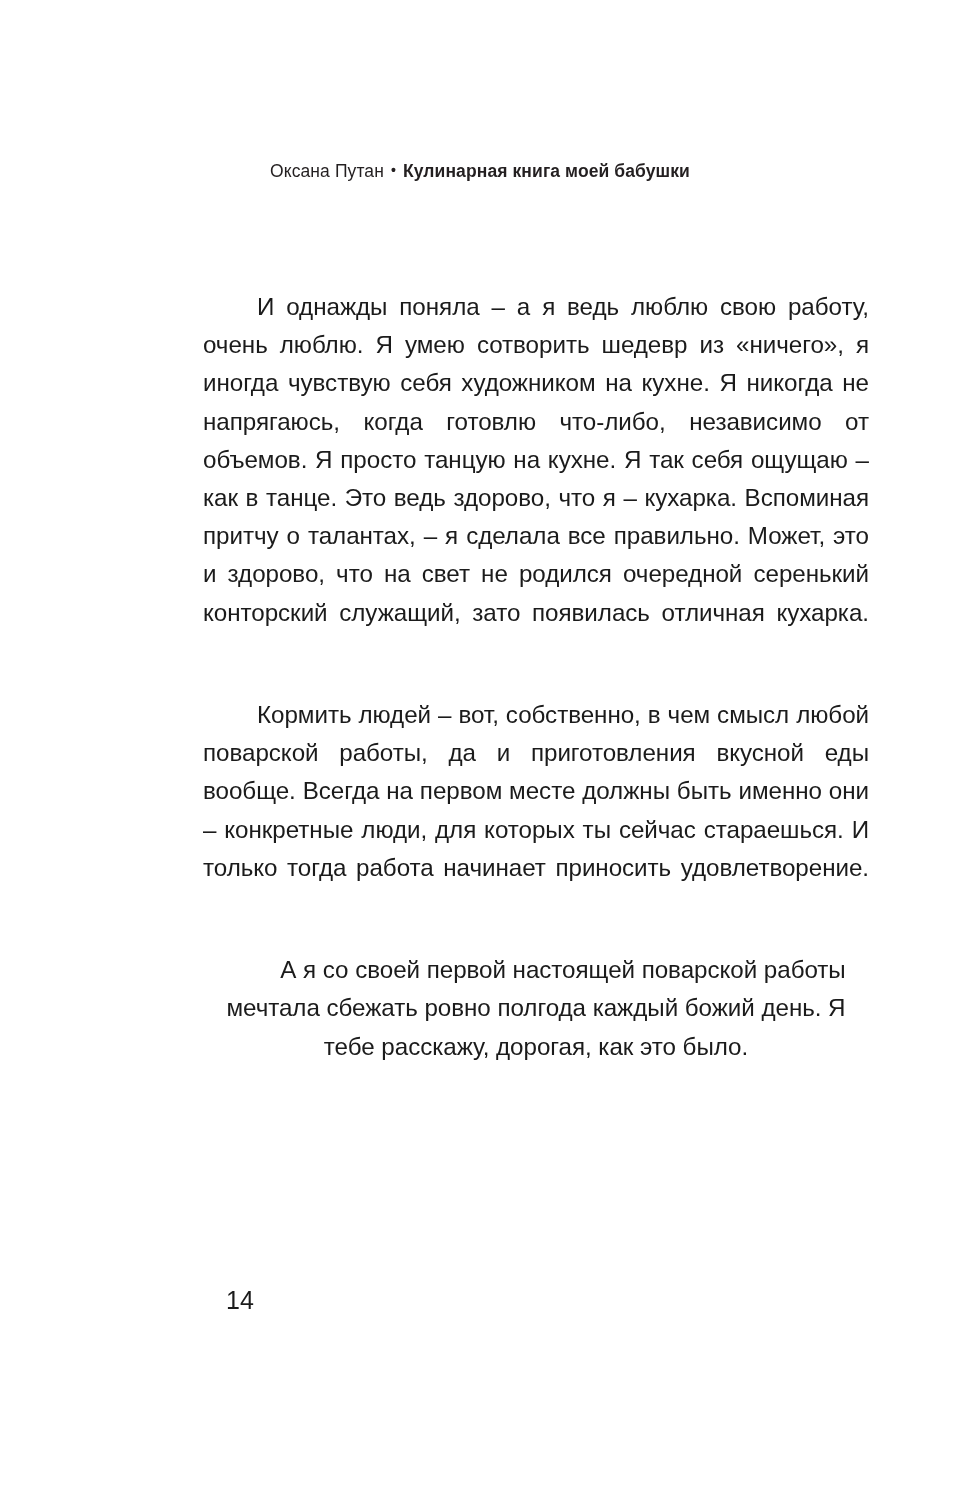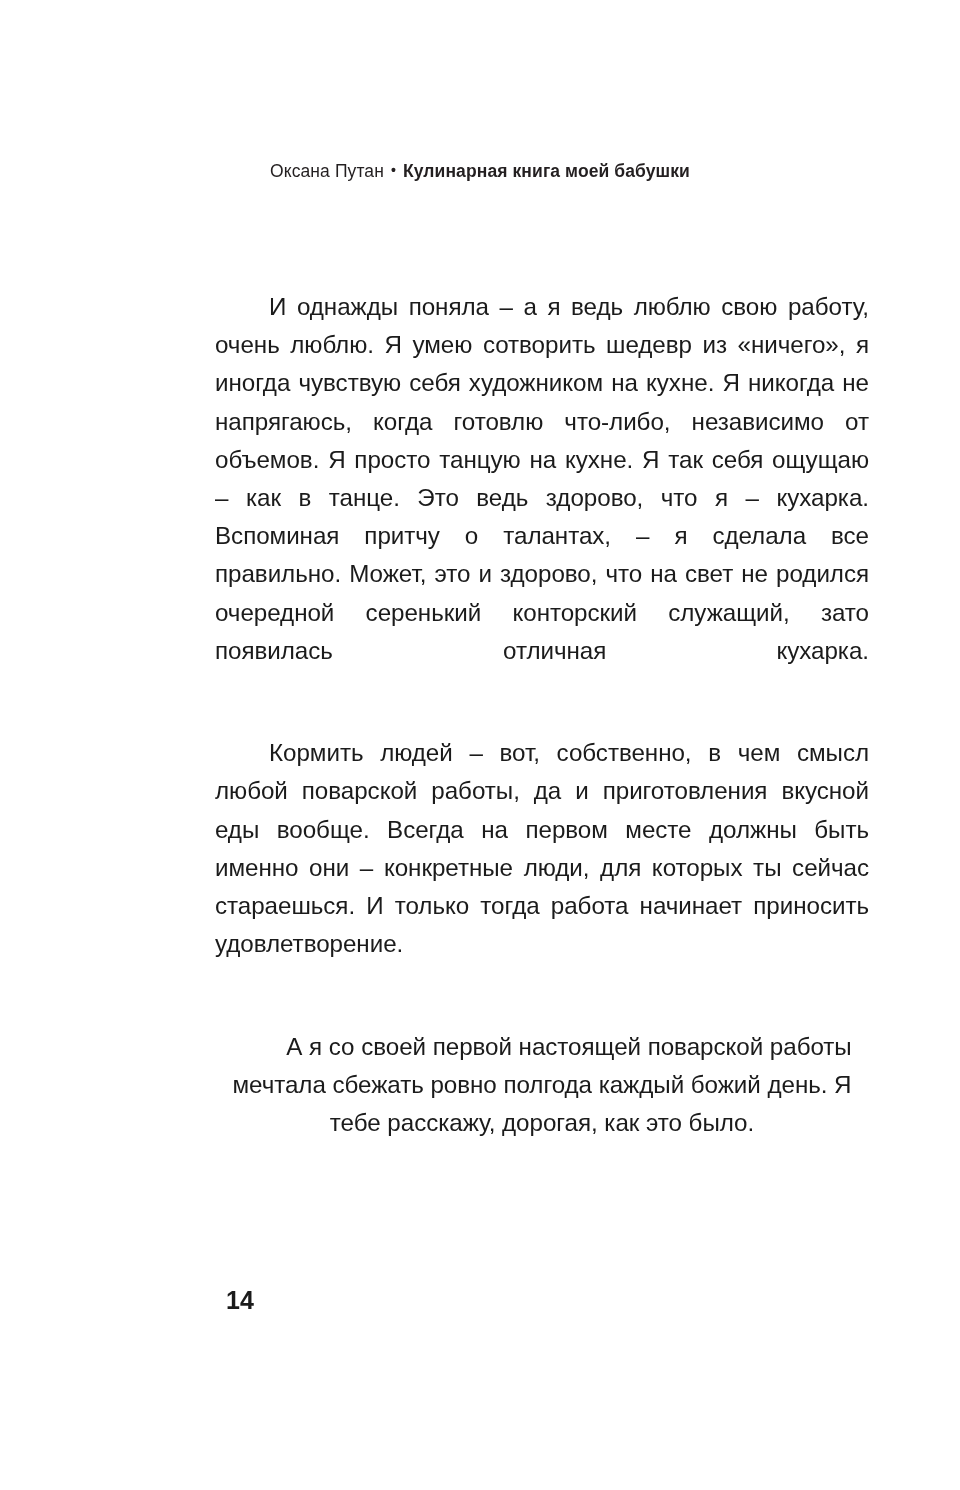--- a/index.html
+++ b/index.html
@@ -52,21 +52,21 @@
 
   
   .text-block {
     position: absolute;
     left: 203px;
     top: 288px;
     width: 666px;
   }
 
   .para {
-    margin: 0 0 0 12px;
+    margin: 0 0 0 0;
     font-size: 24.2px;
     line-height: 38.2px;
     text-align: justify;
     text-justify: inter-word;
     text-indent: 54px;
     color: #1b1b1b;
     hyphens: manual;
     -webkit-hyphens: manual;
     letter-spacing: -0.05px;
     word-spacing: 0px;
@@ -88,21 +88,21 @@
   }
 
   
   .folio {
     position: absolute;
     left: 226px;
     top: 1288px;
     font-size: 25px;
     line-height: 1;
     color: #1b1b1b;
-    font-weight: 700;
+    font-weight: 400;
   }
 </style>
 </head>
 <body>
 
 <div class="page">
 
   <div class="running-header">
     <span class="author">Оксана Путан</span><span class="sep">•</span><span class="booktitle">Кулинарная книга моей бабушки</span>
   </div>

